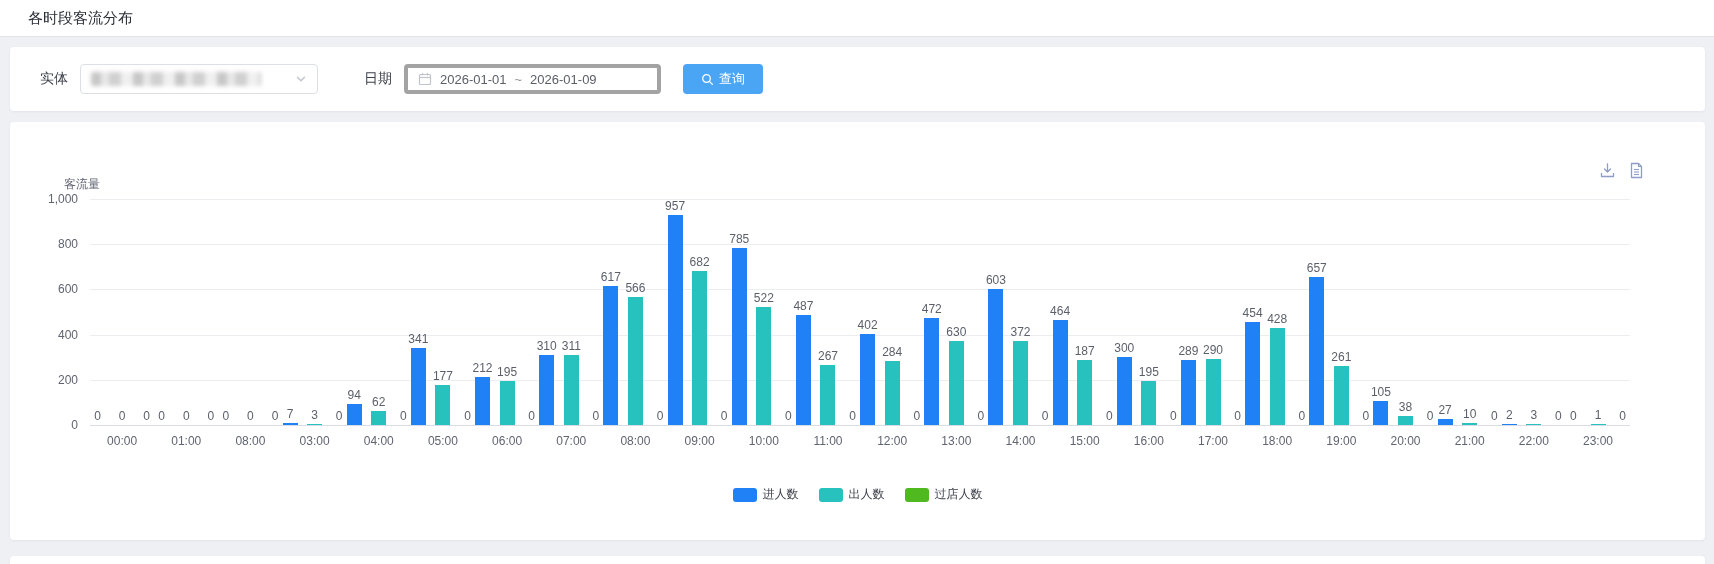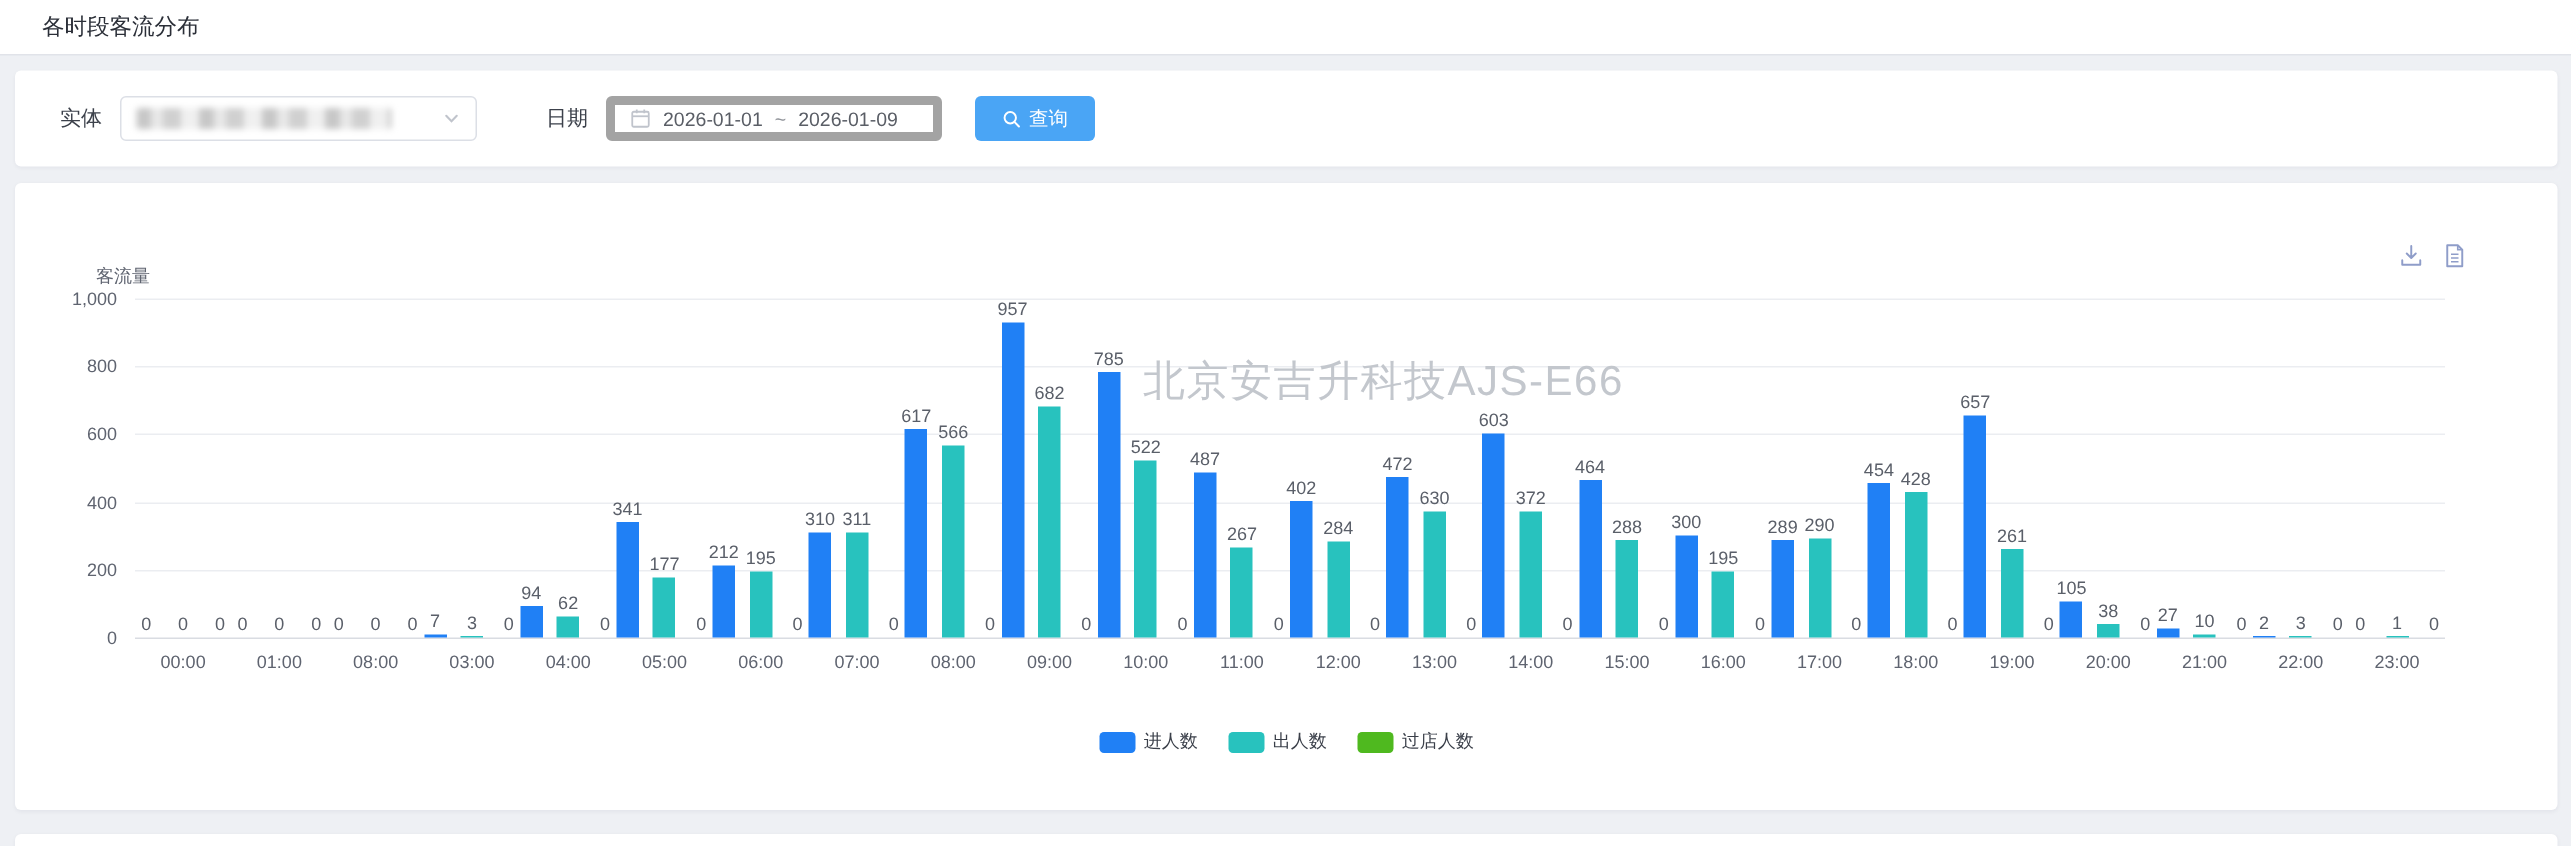--- a/index.html
+++ b/index.html
@@ -28,21 +28,21 @@
     display:flex; align-items:center; justify-content:space-between; padding:0 10px;
     background:#fff; cursor:pointer;
   }
   .blurval {
     width:170px; height:14px; border-radius:2px;
     background:repeating-linear-gradient(90deg,#c7c7c7 0 10px,#e8e8e8 10px 18px,#d0d0d0 18px 30px,#f0f0f0 30px 42px);
     filter:blur(2px);
   }
   .flabel.date { margin-left:46px; }
   .daterange {
-    margin-left:12px; width:224px; height:30px; border:6px solid #a3a3a3; border-radius:4px;
+    margin-left:12px; width:257px; height:30px; border:4px solid #a3a3a3; border-radius:4px;
     display:flex; align-items:center; gap:8px; padding:0 10px;
     font-size:13px; color:#5a5e66; background:#fff; cursor:pointer; white-space:nowrap;
   }
   .daterange .sep { color:#909399; }
   .query-btn {
     margin-left:22px; width:80px; height:30px; border:none; border-radius:4px;
     background:#4aa5f5; color:#fff; font-size:13px;
     display:flex; align-items:center; justify-content:center; gap:5px; cursor:pointer;
   }
   .chart-card { top:122px; height:418px; }
@@ -134,21 +134,20 @@
         <div class="ytick" style="top: 20%;">800</div>
         <div class="gridline" style="top: 40%;"></div>
         <div class="ytick" style="top: 40%;">600</div>
         <div class="gridline" style="top: 60%;"></div>
         <div class="ytick" style="top: 60%;">400</div>
         <div class="gridline" style="top: 80%;"></div>
         <div class="ytick" style="top: 80%;">200</div>
         <div class="gridline axis" style="top: 100%;"></div>
         <div class="ytick" style="top: 100%;">0</div>
       </div>
-    <div class="watermark">北京安吉升科技AJS-E66</div>
     <div class="cats" id="cats">
         <div class="cat">
           <div class="bars">
             <div class="barwrap">
               <span class="bar-label">0</span>
               <div class="bar" style="height: 0px; background: rgb(32, 128, 245);"></div>
             </div>
             <div class="barwrap">
               <span class="bar-label">0</span>
               <div class="bar" style="height: 0px; background: rgb(40, 194, 190);"></div>
@@ -398,21 +397,21 @@
           </div>
           <div class="xlab">14:00</div>
         </div>
         <div class="cat">
           <div class="bars">
             <div class="barwrap">
               <span class="bar-label">464</span>
               <div class="bar" style="height: 104.864px; background: rgb(32, 128, 245);"></div>
             </div>
             <div class="barwrap">
-              <span class="bar-label">288</span>
+              <span class="bar-label">187</span>
               <div class="bar" style="height: 65.088px; background: rgb(40, 194, 190);"></div>
             </div>
             <div class="barwrap">
               <span class="bar-label">0</span>
               <div class="bar" style="height: 0px; background: rgb(79, 185, 31);"></div>
             </div>
           </div>
           <div class="xlab">15:00</div>
         </div>
         <div class="cat">

